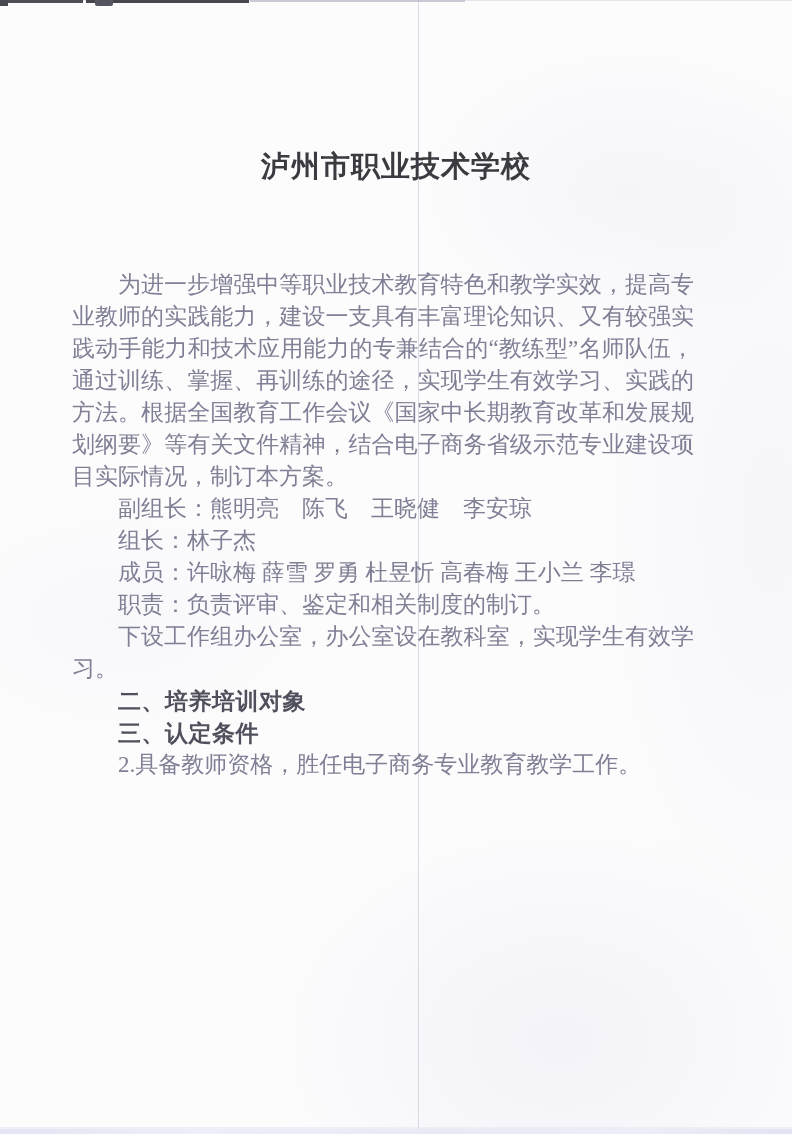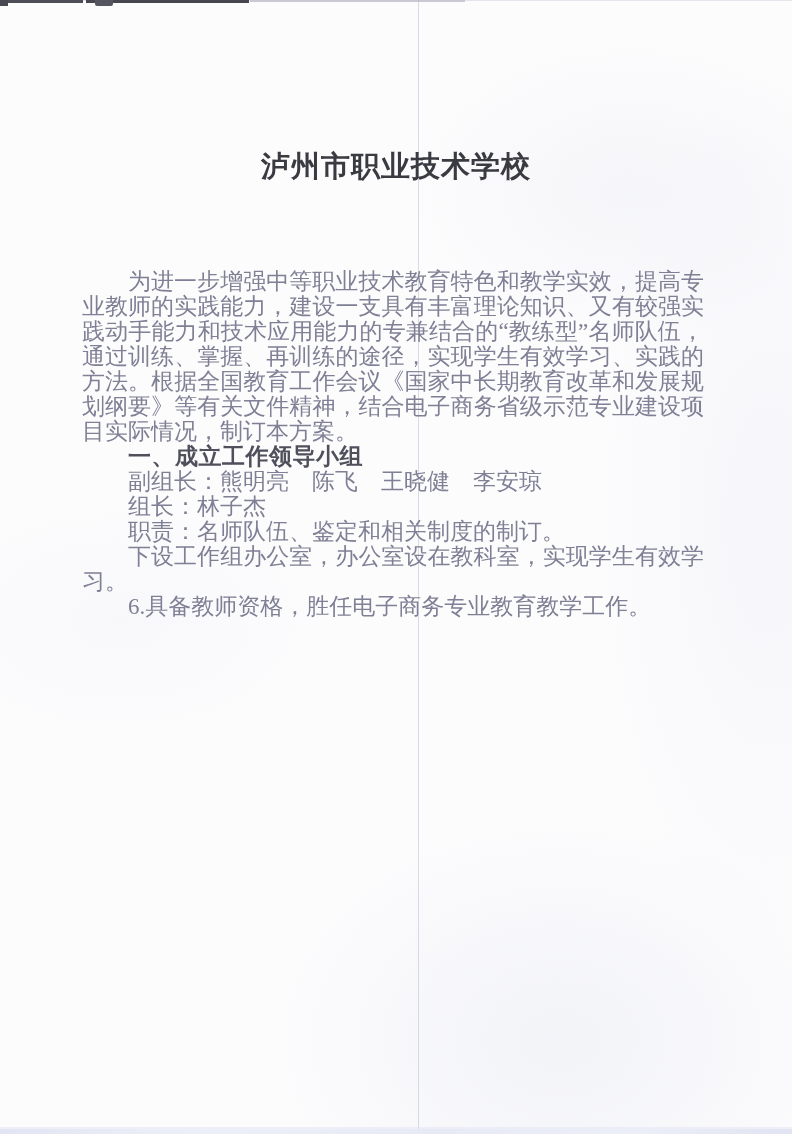--- a/index.html
+++ b/index.html
@@ -45,24 +45,24 @@
     font-family: "Liberation Sans", sans-serif;
     font-weight: bold;
     font-size: 29px;
     line-height: 40px;
     letter-spacing: 1px;
     color: #3a3a41;
   }
   .content {
     position: absolute;
     top: 269px;
-    left: 82px;
+    left: 72px;
     width: 622px;
     font-size: 23px;
-    line-height: 25px;
+    line-height: 32px;
     color: #7f7f95;
     text-align: justify;
     text-align-last: left;
   }
   .content p, .content h3 {
     margin: 0;
     padding: 0;
     text-indent: 2em;
     font-size: 23px;
     font-weight: normal;
@@ -88,21 +88,23 @@
   <div class="artifact fold-line"></div>
   <div class="artifact bottom-haze"></div>
   <div class="artifact bottom-strip"></div>
 
   <div class="title-block">
     <div>泸州市职业技术学校</div>
   </div>
 
   <div class="content">
     <p>为进一步增强中等职业技术教育特色和教学实效，提高专业教师的实践能力，建设一支具有丰富理论知识、又有较强实践动手能力和技术应用能力的专兼结合的“教练型”名师队伍，通过训练、掌握、再训练的途径，实现学生有效学习、实践的方法。根据全国教育工作会议《国家中长期教育改革和发展规划纲要》等有关文件精神，结合电子商务省级示范专业建设项目实际情况，制订本方案。</p>
-    <h3 class="sec-heading">一、成立工作领导小组</h3>
     <p>副组长：熊明亮　陈飞　王晓健　李安琼</p>
     <p>组长：林子杰</p>
-    <p>职责：名师队伍、鉴定和相关制度的制订。</p>
+    <p>成员：许咏梅 薛雪 罗勇 杜昱忻 高春梅 王小兰 李璟</p>
+    <p>职责：负责评审、鉴定和相关制度的制订。</p>
     <p>下设工作组办公室，办公室设在教科室，实现学生有效学习。</p>
-    <p>6.具备教师资格，胜任电子商务专业教育教学工作。</p>
+    <h3 class="sec-heading">二、培养培训对象</h3>
+    <h3 class="sec-heading">三、认定条件</h3>
+    <p>2.具备教师资格，胜任电子商务专业教育教学工作。</p>
   </div>
 
 </div>
 
 </body></html>

